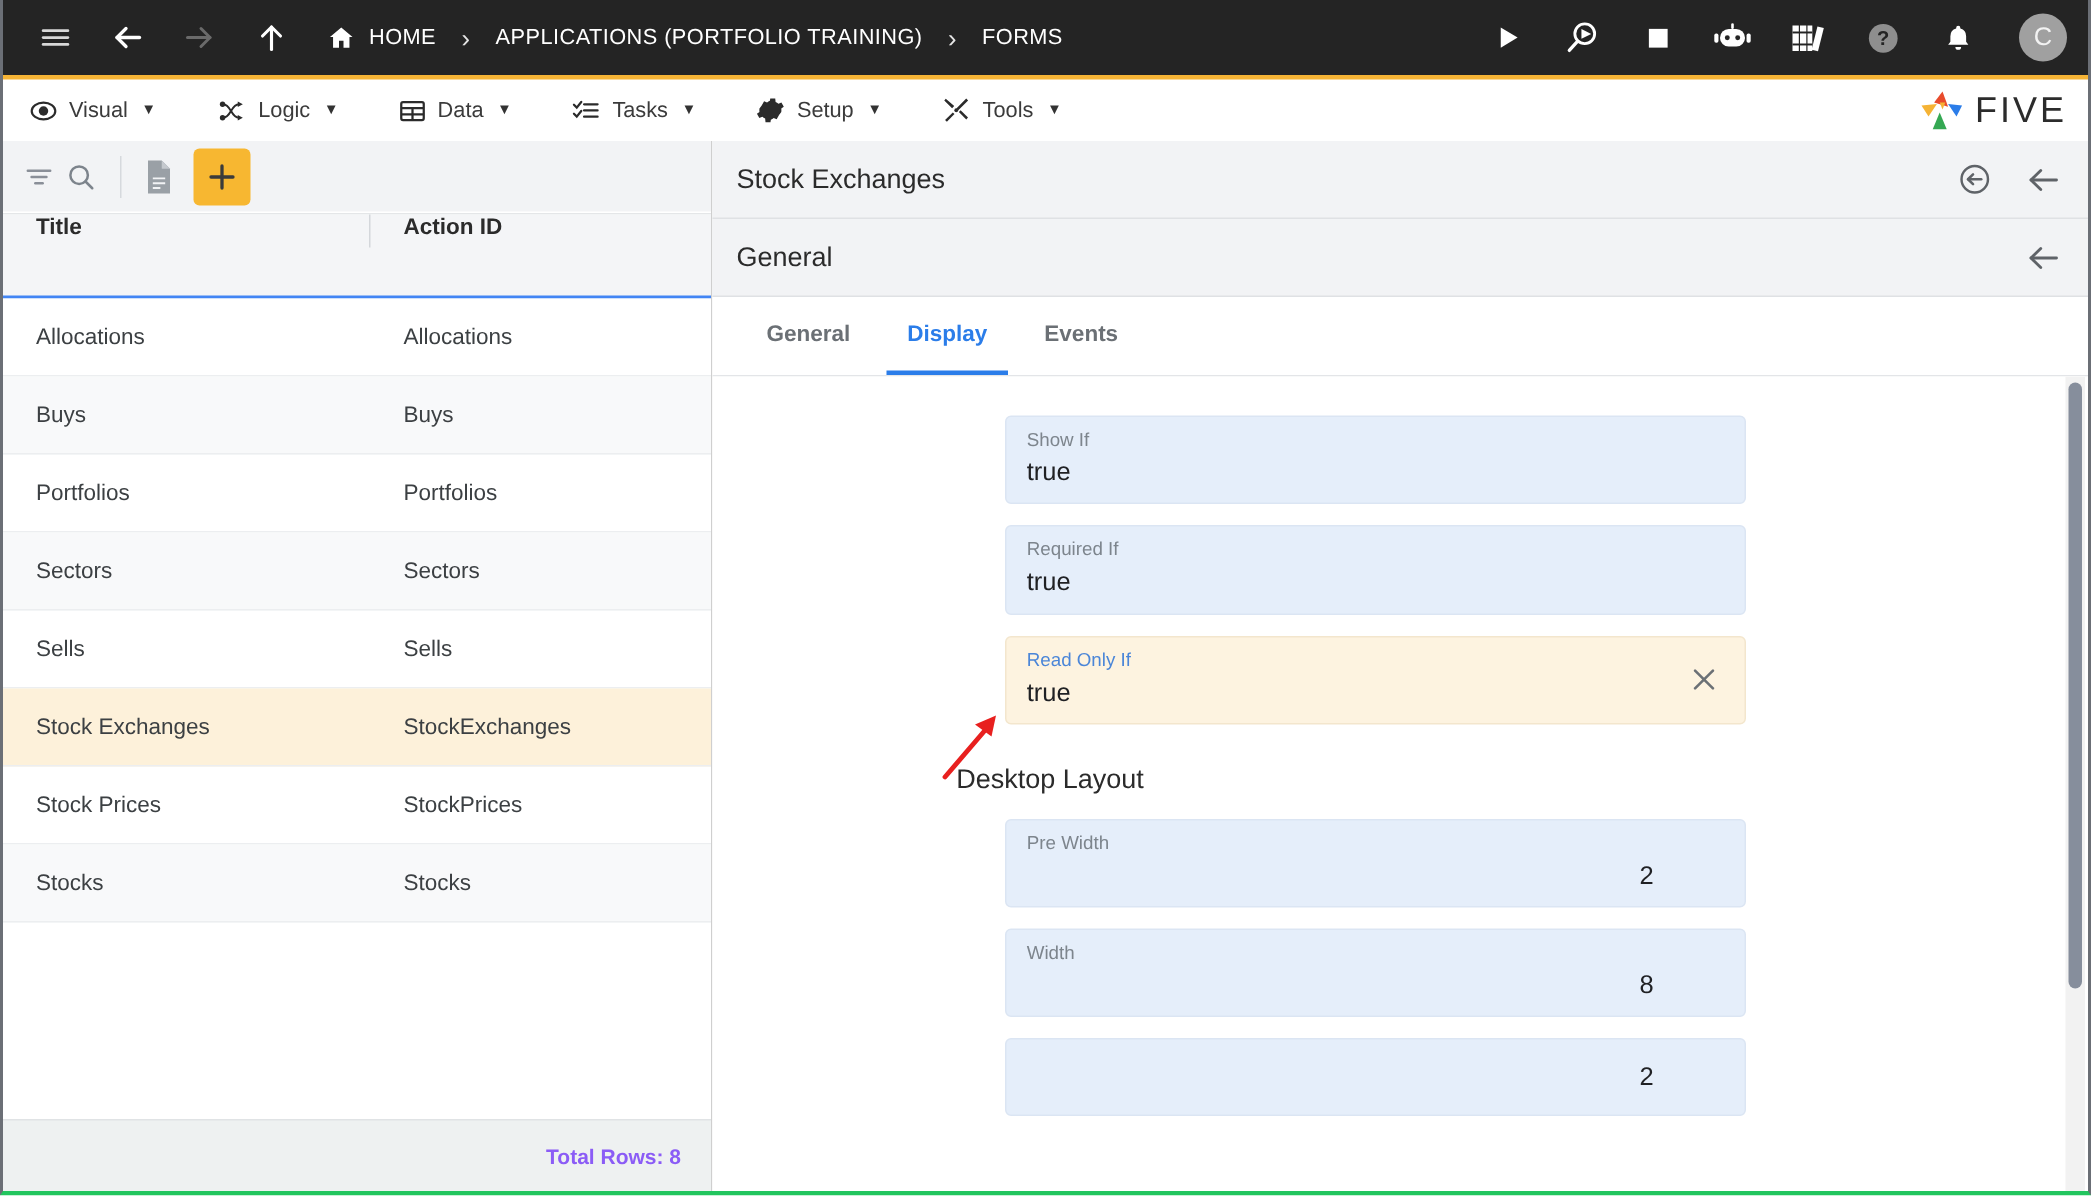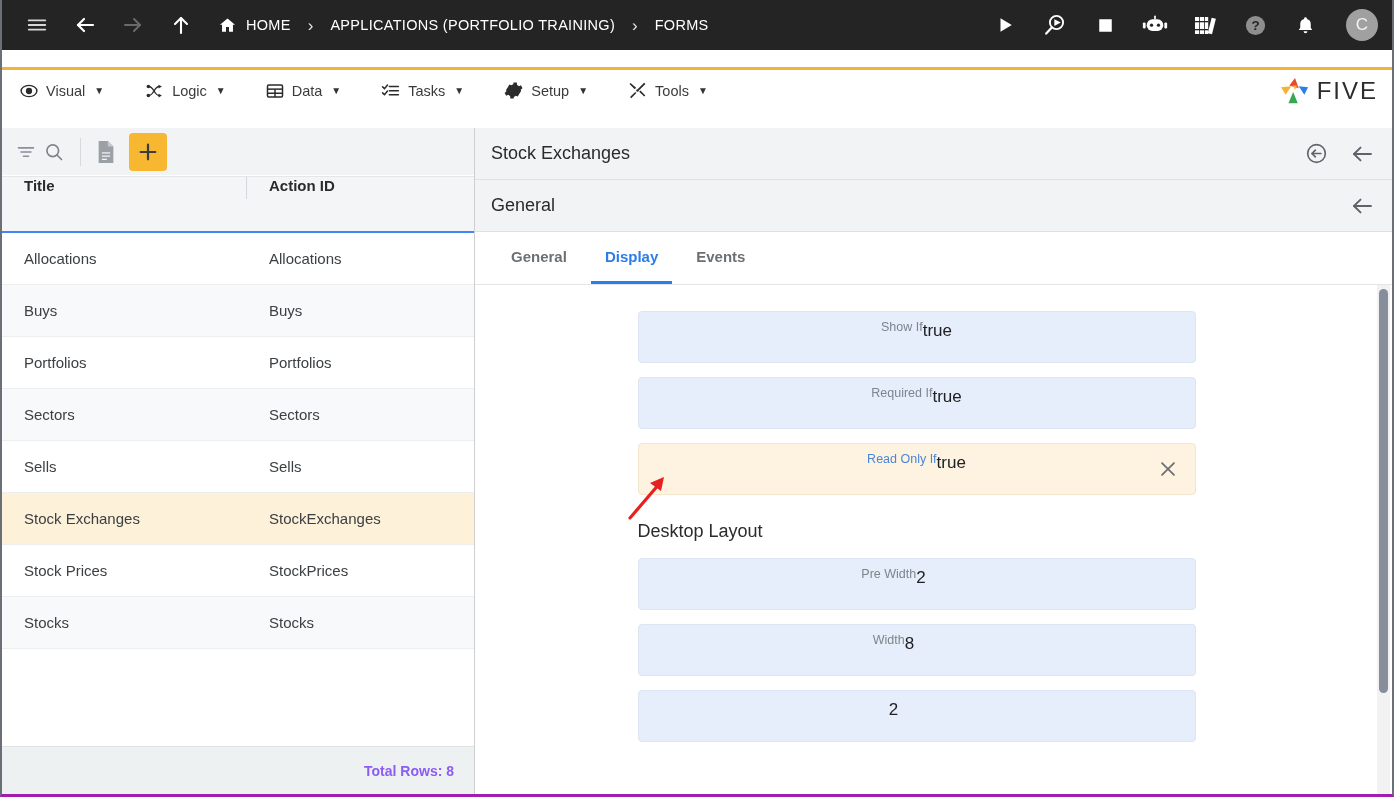--- a/index.html
+++ b/index.html
@@ -9,22 +9,21 @@
     background: #ffffff;
     overflow: hidden;
   }
   #app {
     width: 1394px; height: 797px;
     position: relative;
     display: flex;
     flex-direction: column;
     border-left: 2px solid #6b6f76;
     border-right: 2px solid #6b6f76;
-    border-bottom: 3px solid #a21caf;
-    gap: 17px;
+    border-bottom: 3px solid #22c55e;
   }
 
   
   .topbar {
     height: 50px;
     background: #242424;
     display: flex;
     align-items: center;
     flex: 0 0 50px;
     padding: 0 14px 0 18px;
@@ -209,29 +208,29 @@
 
   .form-scroll {
     flex: 1 1 auto;
     overflow: hidden;
     position: relative;
     background:#fff;
     padding-top: 26px;
   }
   .form-inner { width: 100%; padding-right: 34px; }
   .field {
-    width: 558px;
+    width: 494px;
     margin: 0 auto 14px auto;
     border-radius: 4px;
     background: #e5eefa;
     border: 1px solid #dbe5f3;
     padding: 8px 14px 10px 14px;
     position: relative;
     min-height: 52px;
-    display:flex; flex-direction:row; justify-content:center;
+    display:flex; flex-direction:column; justify-content:center;
   }
   .field .f-label {
     font-size: 12.5px; color: #7d858d; line-height: 1.2; margin-bottom: 3px;
   }
   .field .f-value {
     font-size: 17px; color: #202124; line-height: 1.25;
   }
   .field.numeric .f-value { text-align: right; padding-right: 46px; }
   .field.highlight {
     background: #fdf3e0;

